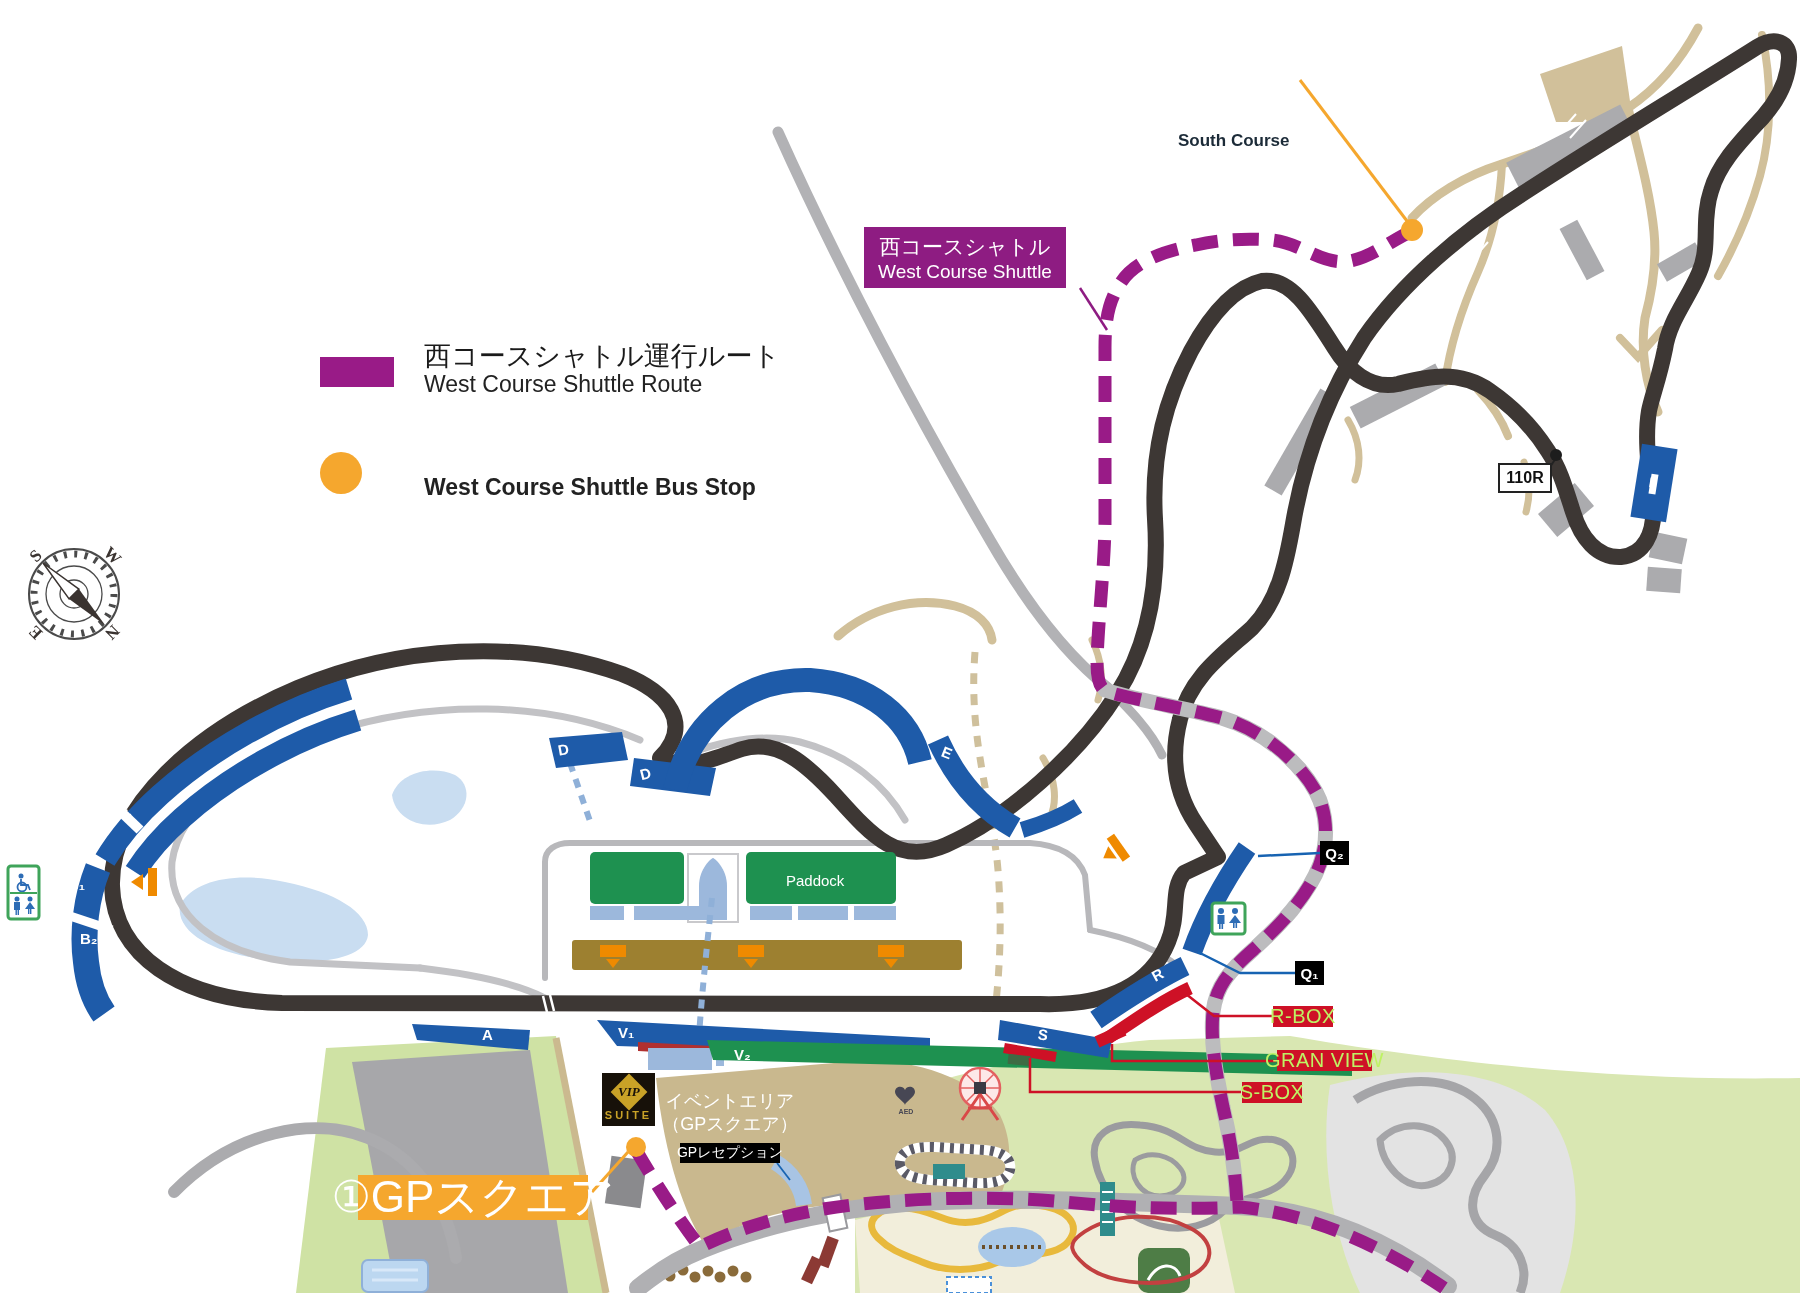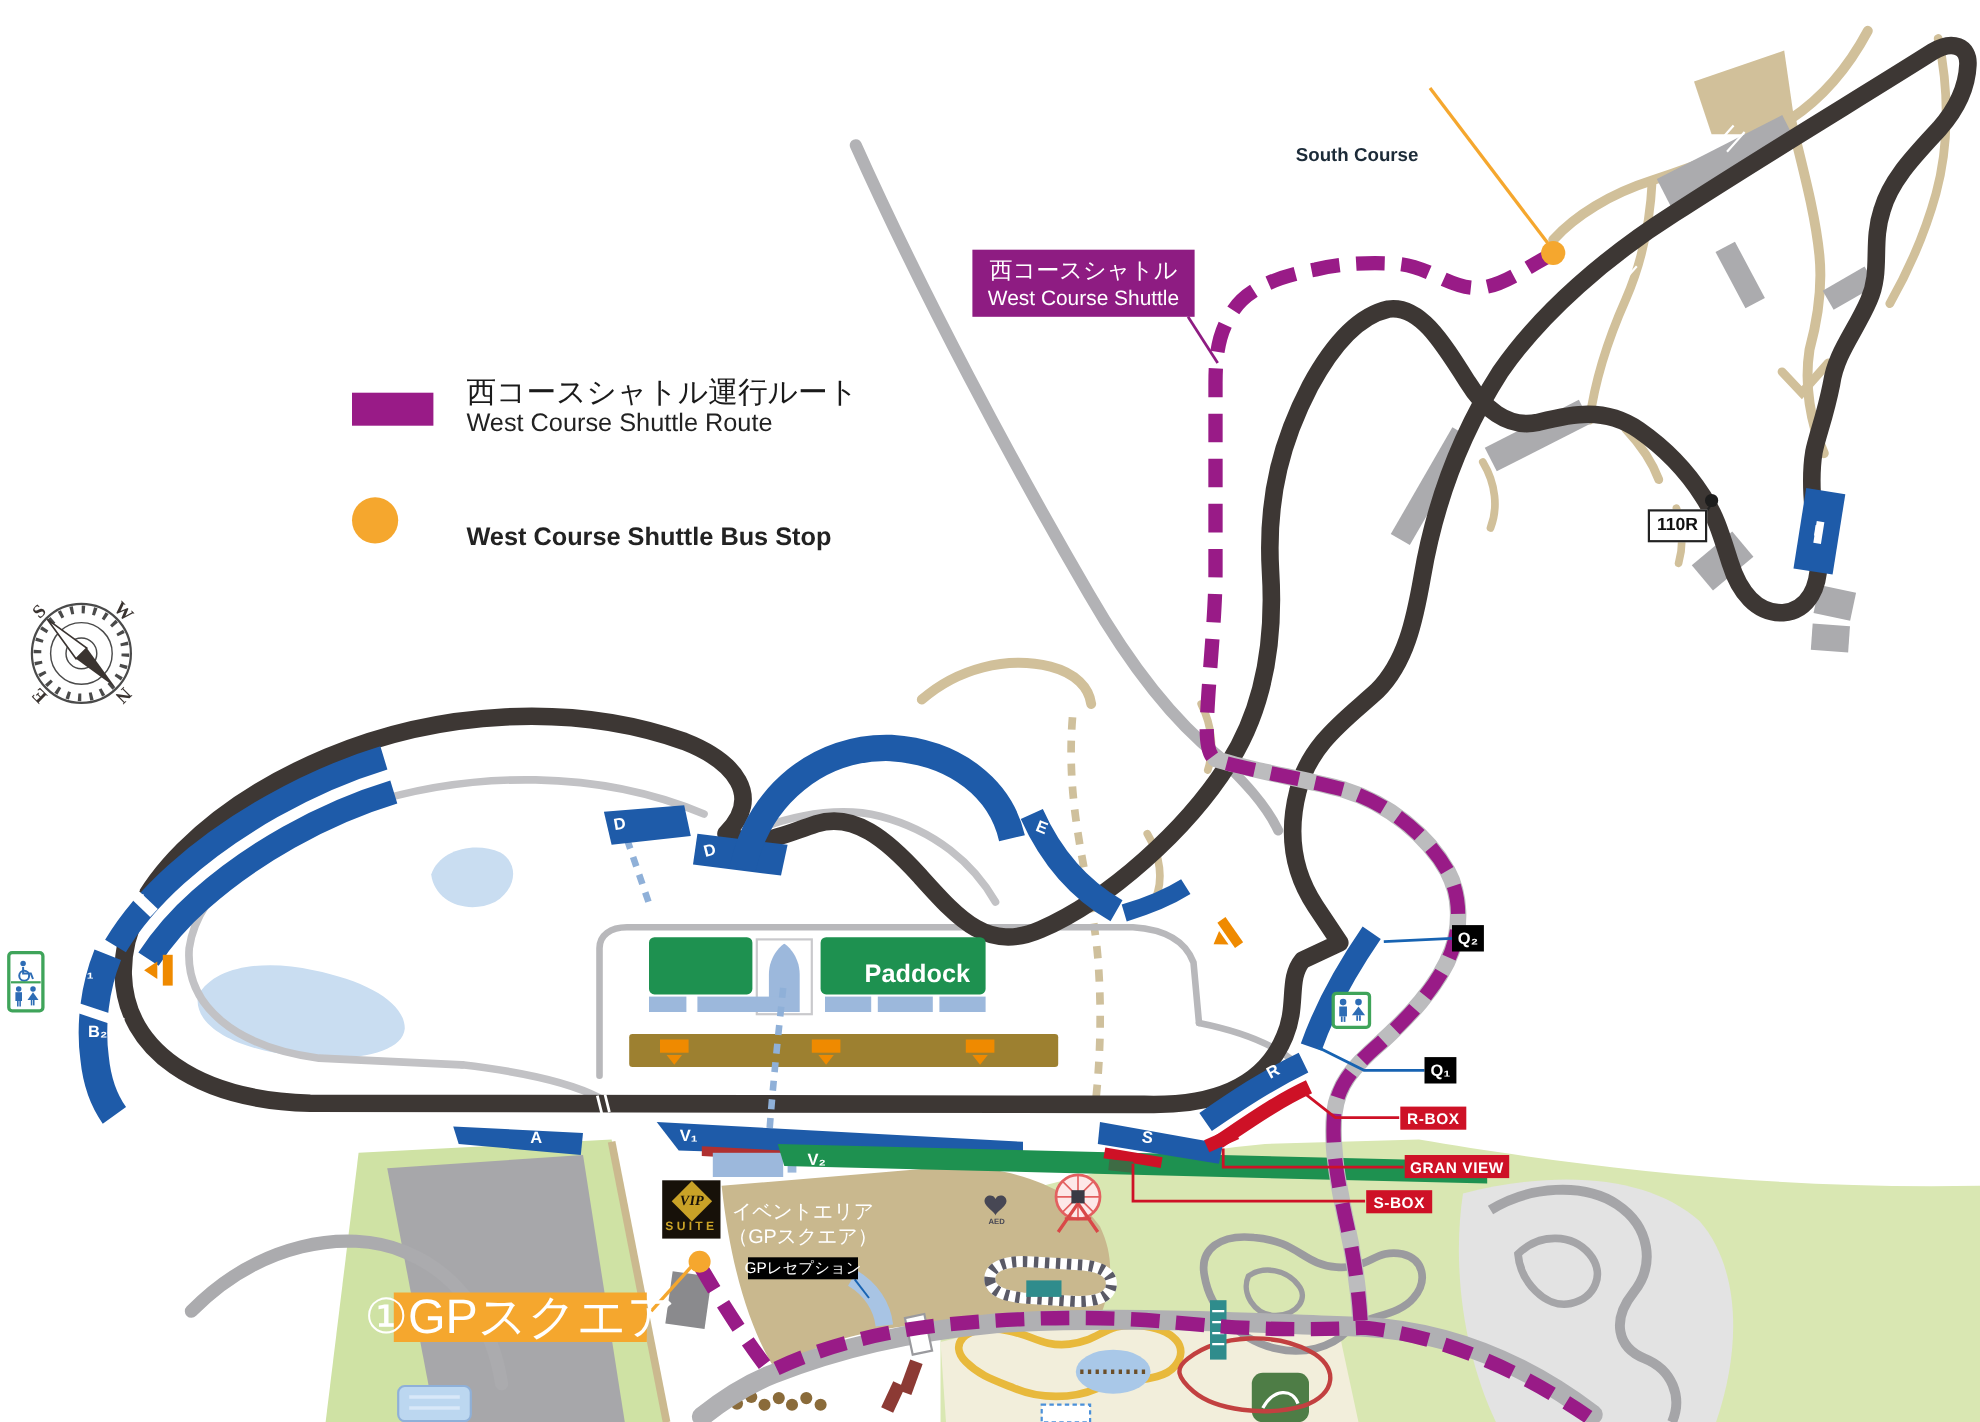--- a/index.html
+++ b/index.html
@@ -3,21 +3,21 @@
 <meta charset="utf-8">
 <style>
   html,body{margin:0;padding:0;background:#fff;}
   .stage{position:relative;width:1800px;height:1293px;background:#fff;overflow:hidden;
          font-family:"Liberation Sans",sans-serif;}
   .stage svg{position:absolute;left:0;top:0;}
   .lbl{position:absolute;white-space:nowrap;}
   .banner{background:#F5A72E;color:#fff;display:flex;align-items:center;justify-content:center;}
   .banner.big{font-size:36px;letter-spacing:2px;}
   .purple-banner{background:#8E1C82;color:#fff;text-align:center;line-height:1.3;}
-  .redbox{background:#CE1126;color:#ffffff;font-weight:bold;font-size:14px;display:flex;
+  .redbox{background:#CE1126;color:#bef264;font-weight:normal;font-size:20px;display:flex;
           align-items:center;justify-content:center;letter-spacing:.5px;}
   .bluebox{background:#000000;color:#fff;font-weight:bold;font-size:15px;display:flex;
            align-items:center;justify-content:center;}
   .standL{position:absolute;color:#fff;font-weight:bold;font-size:15px;}
   .legend-jp{font-size:27px;color:#1a1a1a;}
   .legend-en{font-size:23px;color:#222;}
   .swatch{position:absolute;background:#991B87;}
   .dot{position:absolute;background:#F5A72E;border-radius:50%;}
   .w110r{position:absolute;background:#fff;border:2px solid #222;color:#111;font-weight:bold;
          font-size:16px;display:flex;align-items:center;justify-content:center;}
@@ -292,21 +292,21 @@
       <text x="38" y="43" transform="rotate(135 38 38)">N</text>
       <text x="-38" y="43" transform="rotate(-135 -38 38)">E</text>
       <text x="-38" y="-33" transform="rotate(-45 -38 -38)">S</text>
     </g>
   </g>
 </svg>
 
 
 <div class="lbl" style="left:1178px;top:131px;font-size:17px;font-weight:bold;color:#1c2b38;">South Course</div>
 
-<div class="lbl purple-banner" style="left:884px;top:227px;width:202px;height:61px;padding-top:6px;box-sizing:border-box;">
+<div class="lbl purple-banner" style="left:864px;top:227px;width:202px;height:61px;padding-top:6px;box-sizing:border-box;">
   <div style="font-size:21px;">西コースシャトル</div>
   <div style="font-size:19px;">West Course Shuttle</div>
 </div>
 
 <div class="swatch" style="left:320px;top:357px;width:74px;height:30px;"></div>
 <div class="lbl legend-jp" style="left:424px;top:338px;">西コースシャトル運行ルート</div>
 <div class="lbl legend-en" style="left:424px;top:371px;">West Course Shuttle Route</div>
 <div class="dot" style="left:320px;top:452px;width:42px;height:42px;"></div>
 <div class="lbl legend-en" style="left:424px;top:474px;font-weight:bold;">West Course Shuttle Bus Stop</div>
 
@@ -337,21 +337,21 @@
   <span>GRAN VIEW</span>
 </div>
 <div class="lbl redbox" style="left:1242px;top:1082px;width:60px;height:21px;">
   <span>S-BOX</span>
 </div>
 
 <div class="w110r" style="left:1498px;top:463px;width:50px;height:26px;">
   <span>110R</span>
 </div>
 
-<div class="lbl" style="left:786px;top:872px;font-size:23px;font-weight:bold;color:#fff;">Paddock</div>
+<div class="lbl" style="left:786px;top:872px;font-size:15px;font-weight:normal;color:#fff;">Paddock</div>
 
 <div class="lbl evt" style="left:655px;top:1090px;width:150px;">
   <div>イベントエリア</div>
   <div>（GPスクエア）</div>
 </div>
 
 <div class="lbl bluebox" style="left:680px;top:1143px;width:100px;height:20px;font-size:14px;font-weight:normal;">
   <span>GPレセプション</span>
 </div>
 

